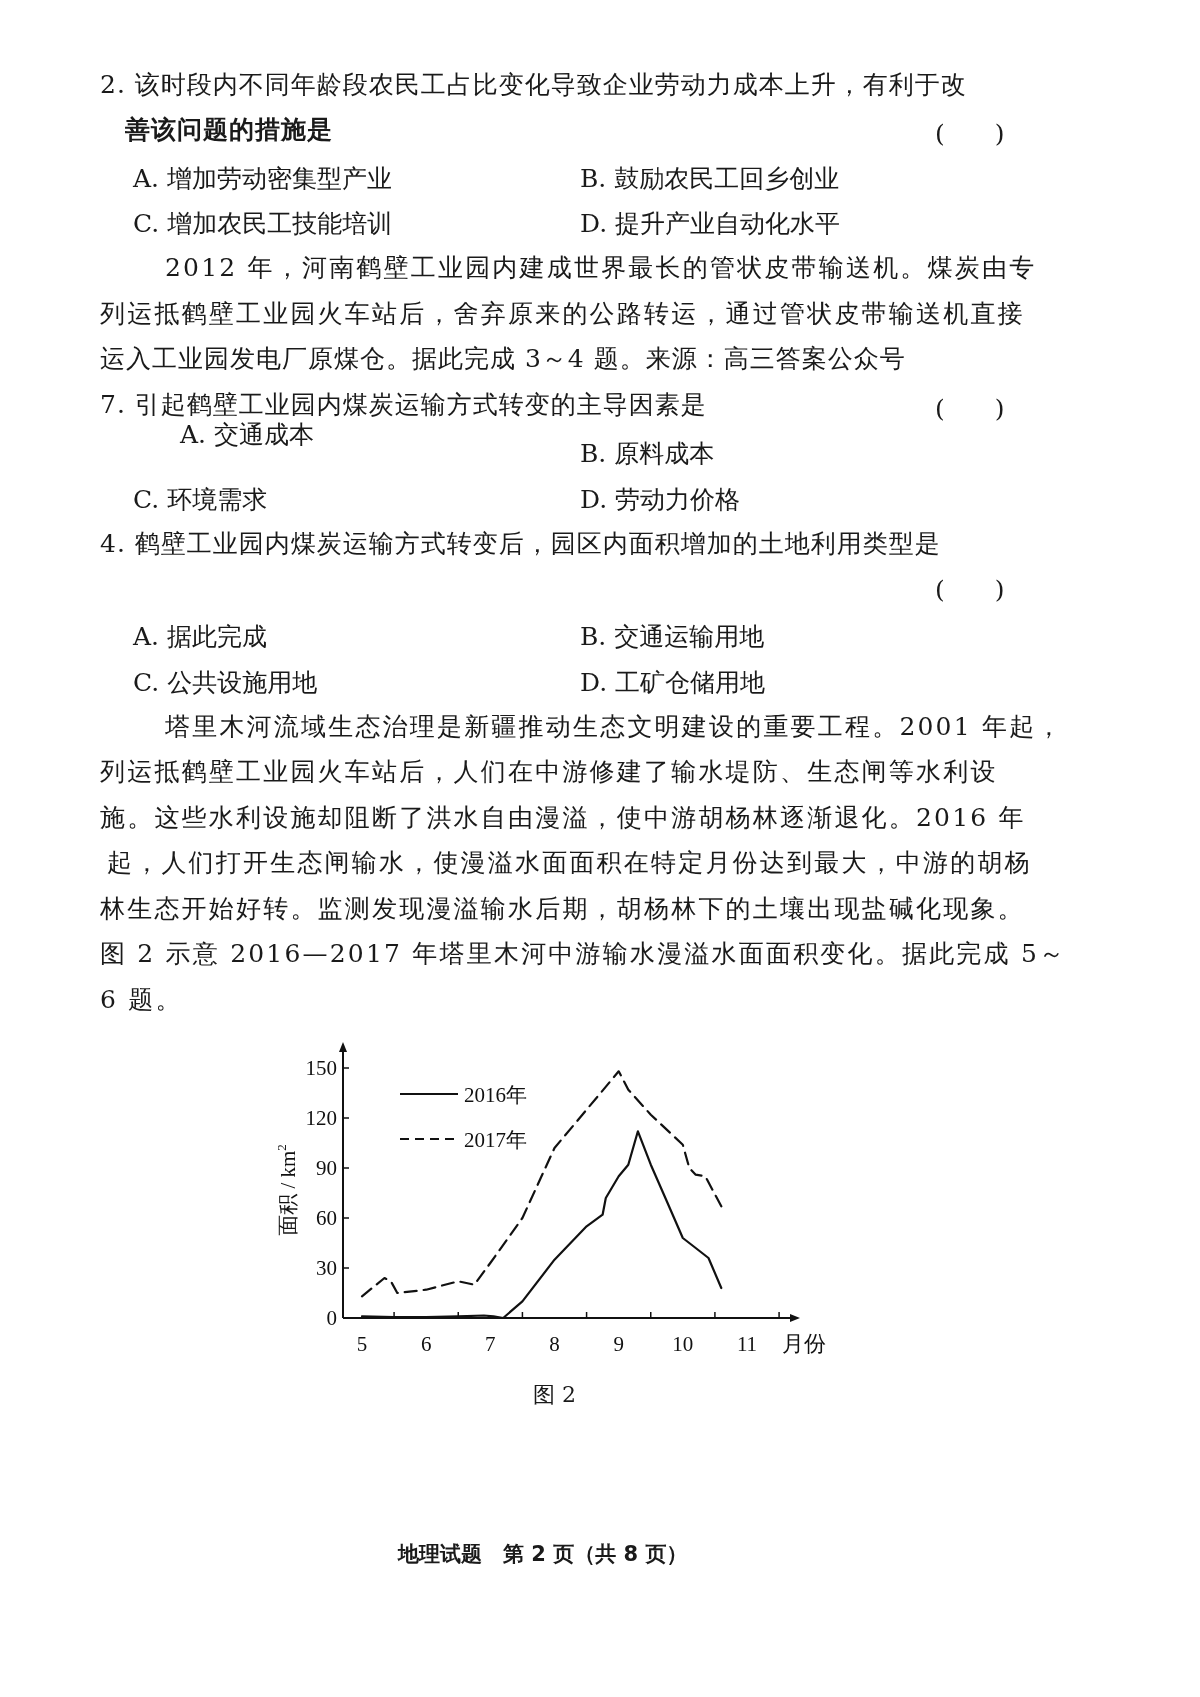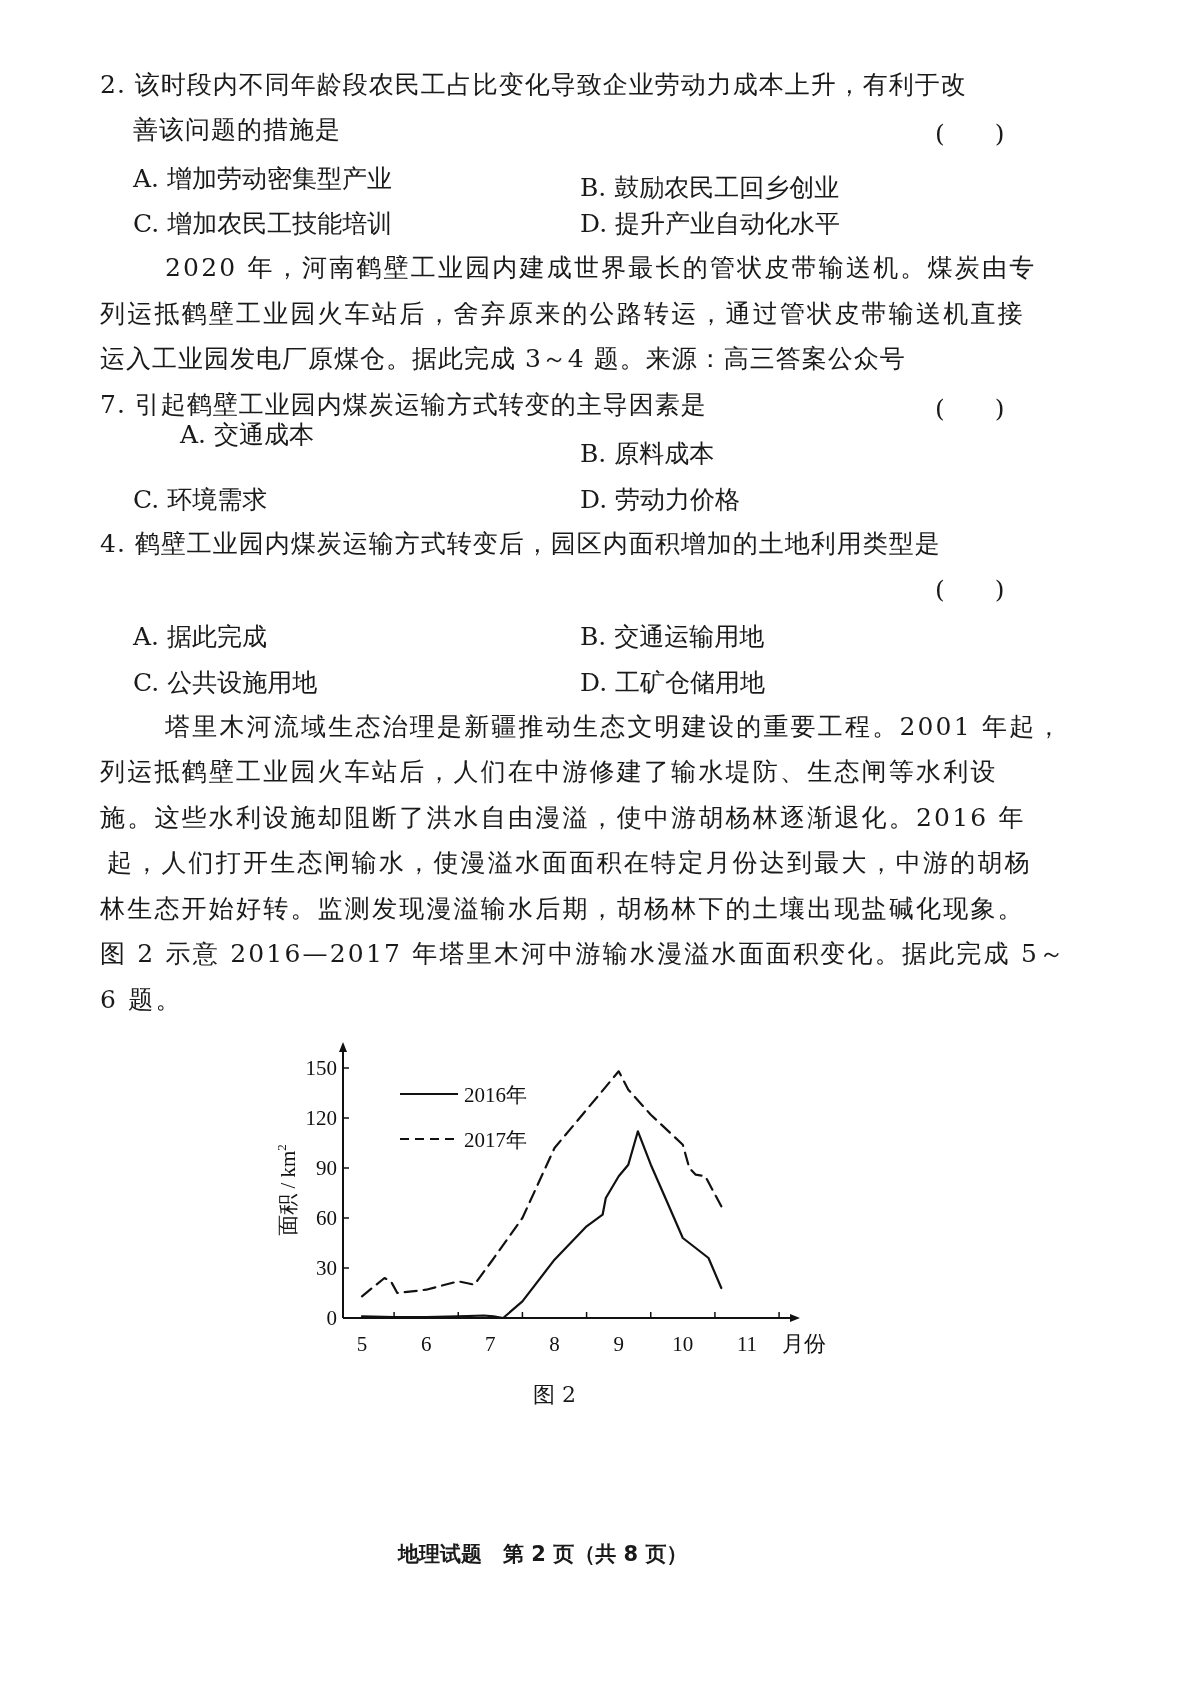--- a/index.html
+++ b/index.html
@@ -10,28 +10,28 @@
   .paren { position:absolute; font-size:25px; }
   .opt { position:absolute; font-size:25px; white-space:nowrap; }
   .caption { position:absolute; font-size:22px; }
   .footer { position:absolute; font-size:21px; font-weight:bold; font-family:"DejaVu Sans", sans-serif; }
   svg text { font-family:"Liberation Serif", serif; }
 </style>
 </head>
 <body>
 
 <div class="line" style="left:100px;top:70px;letter-spacing:1px;">2. 该时段内不同年龄段农民工占比变化导致企业劳动力成本上升，有利于改</div>
-<div class="line" style="left:133px;top:115px;letter-spacing:1px;">善该问题的措施是</div>
+<div class="line" style="left:125px;top:115px;letter-spacing:1px;font-weight:bold;">善该问题的措施是</div>
 <div class="paren" style="left:935px;top:117px;">(　　)</div>
 <div class="opt" style="left:133px;top:162px;">A. 增加劳动密集型产业</div>
-<div class="opt" style="left:580px;top:171px;text-align:right;">B. 鼓励农民工回乡创业</div>
+<div class="opt" style="left:580px;top:162px;text-align:right;">B. 鼓励农民工回乡创业</div>
 <div class="opt" style="left:133px;top:207px;">C. 增加农民工技能培训</div>
 <div class="opt" style="left:580px;top:207px;">D. 提升产业自动化水平</div>
 
-<div class="line para" style="left:165px;top:253px;">2020 年，河南鹤壁工业园内建成世界最长的管状皮带输送机。煤炭由专</div>
+<div class="line para" style="left:165px;top:253px;">2012 年，河南鹤壁工业园内建成世界最长的管状皮带输送机。煤炭由专</div>
 <div class="line para" style="left:100px;top:299px;">列运抵鹤壁工业园火车站后，舍弃原来的公路转运，通过管状皮带输送机直接</div>
 <div class="line para" style="left:100px;top:344px;letter-spacing:1px;">运入工业园发电厂原煤仓。据此完成 3～4 题。来源：高三答案公众号</div>
 
 <div class="line" style="left:100px;top:390px;letter-spacing:1px;">7. 引起鹤壁工业园内煤炭运输方式转变的主导因素是</div>
 <div class="paren" style="left:935px;top:392px;">(　　)</div>
 <div class="opt" style="left:133px;top:418px;margin-left:47px;">A. 交通成本</div>
 <div class="opt" style="left:580px;top:437px;">B. 原料成本</div>
 <div class="opt" style="left:133px;top:483px;">C. 环境需求</div>
 <div class="opt" style="left:580px;top:483px;">D. 劳动力价格</div>
 

